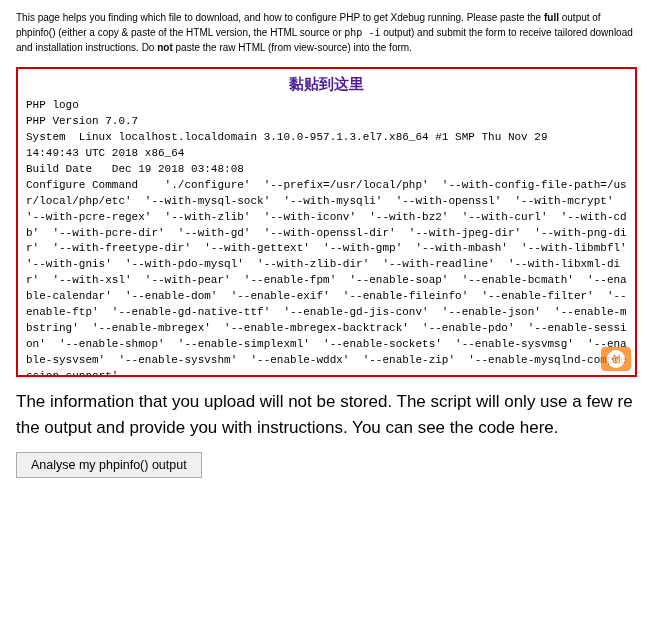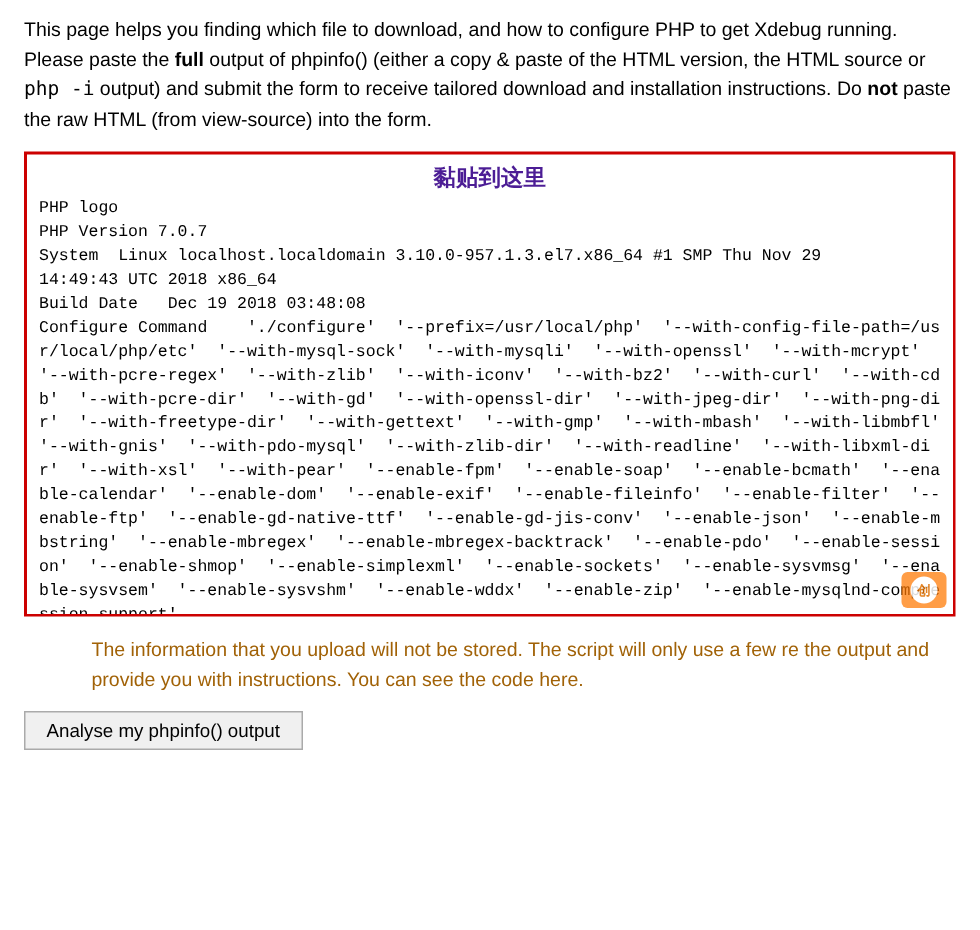--- a/index.html
+++ b/index.html
@@ -5,21 +5,21 @@
     * { box-sizing: border-box; margin: 0; padding: 0; }
     body {
       font-family: Arial, sans-serif;
       font-size: 13px;
       color: #000;
       background: #fff;
       width: 653px;
       padding: 10px 16px;
     }
     .intro-text {
-      font-size: 13px;
+      font-size: 10px;
       line-height: 1.5;
       margin-bottom: 12px;
       color: #000;
     }
     .intro-text strong {
       font-weight: bold;
     }
     .phpinfo-box {
       border: 2px solid #cc0000;
       padding: 6px 8px;
@@ -39,25 +39,24 @@
     }
     .phpinfo-content {
       font-family: 'Courier New', Courier, monospace;
       font-size: 11px;
       line-height: 1.45;
       color: #000;
       white-space: pre-wrap;
       word-break: break-all;
     }
     .info-text {
-      font-size: 13px;
+      font-size: 17px;
       line-height: 1.5;
       margin-bottom: 12px;
-      color: #a16207;
-      margin-left: 45px;
+      color: #000000;
     }
     .bottom-row {
       display: flex;
       align-items: flex-end;
       gap: 20px;
     }
     .analyse-btn {
       border: 1px solid #aaa;
       background: #f0f0f0;
       padding: 5px 14px;

